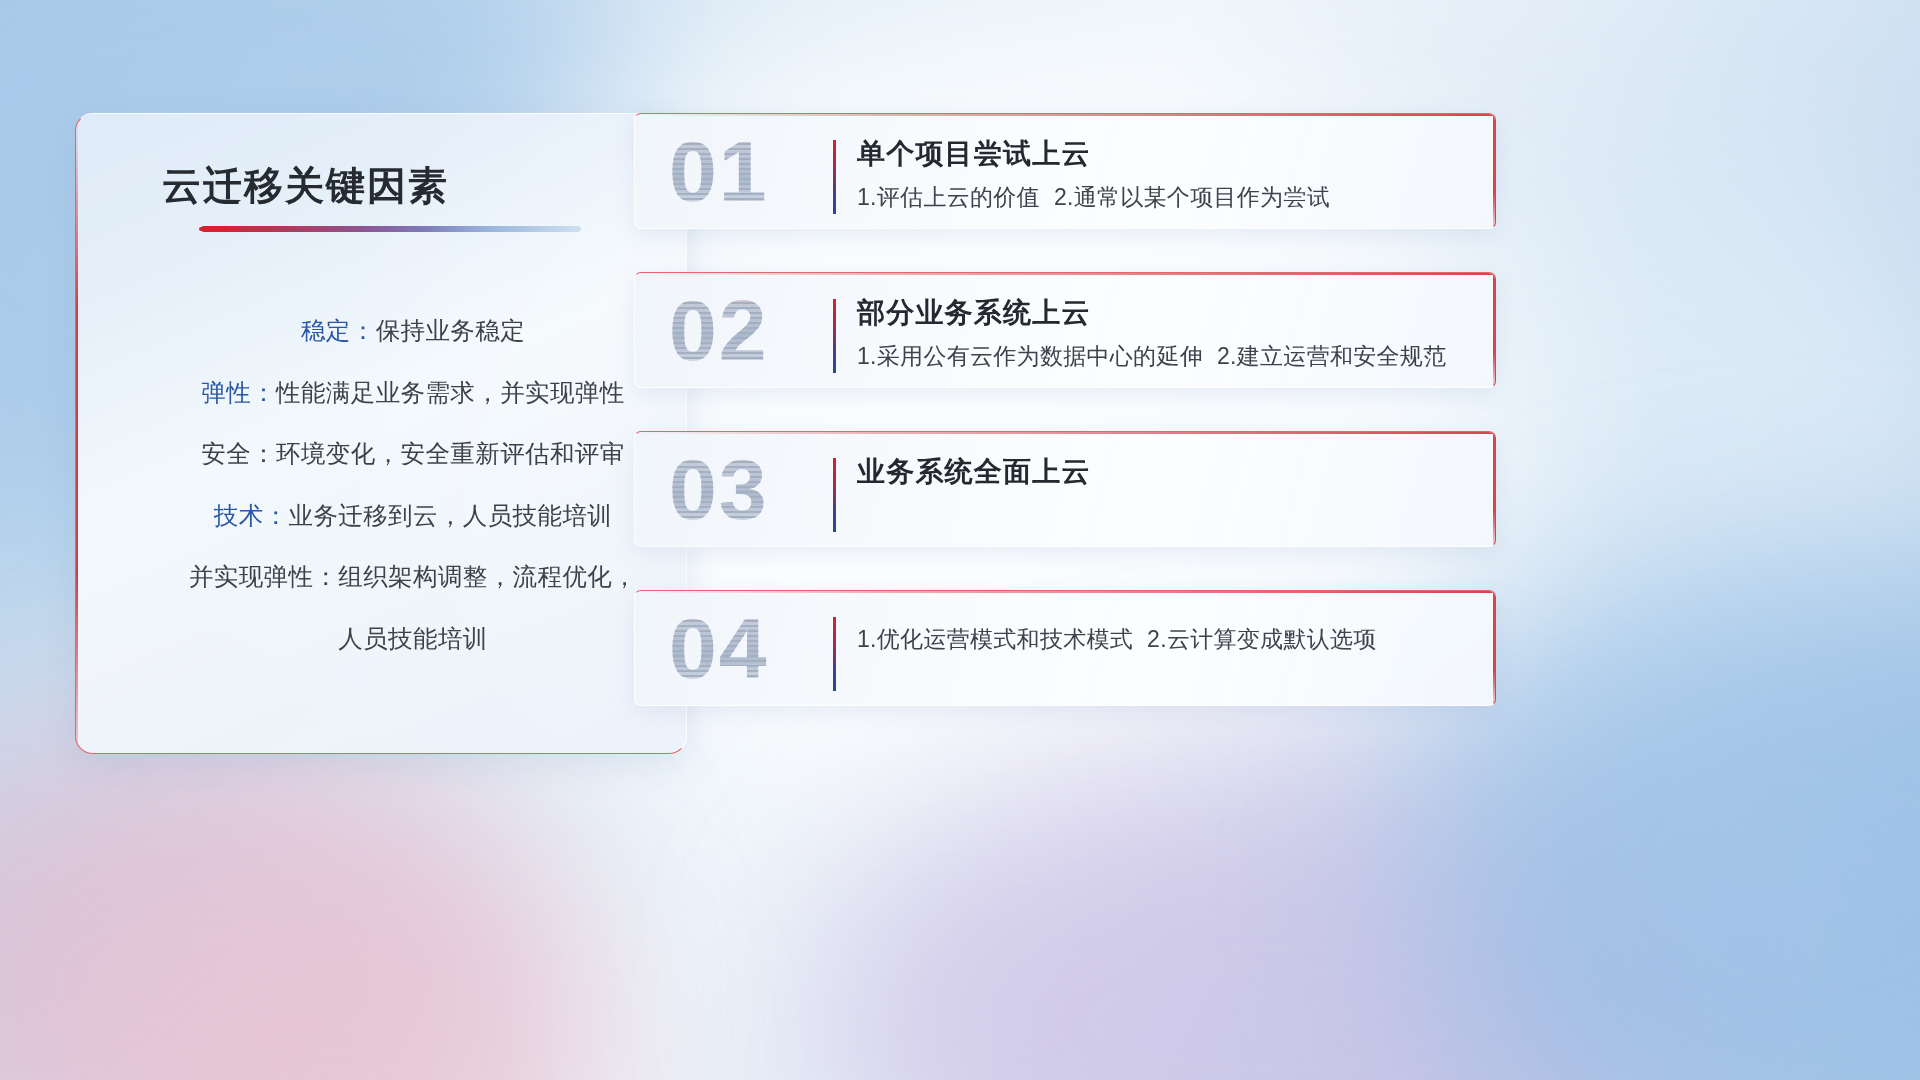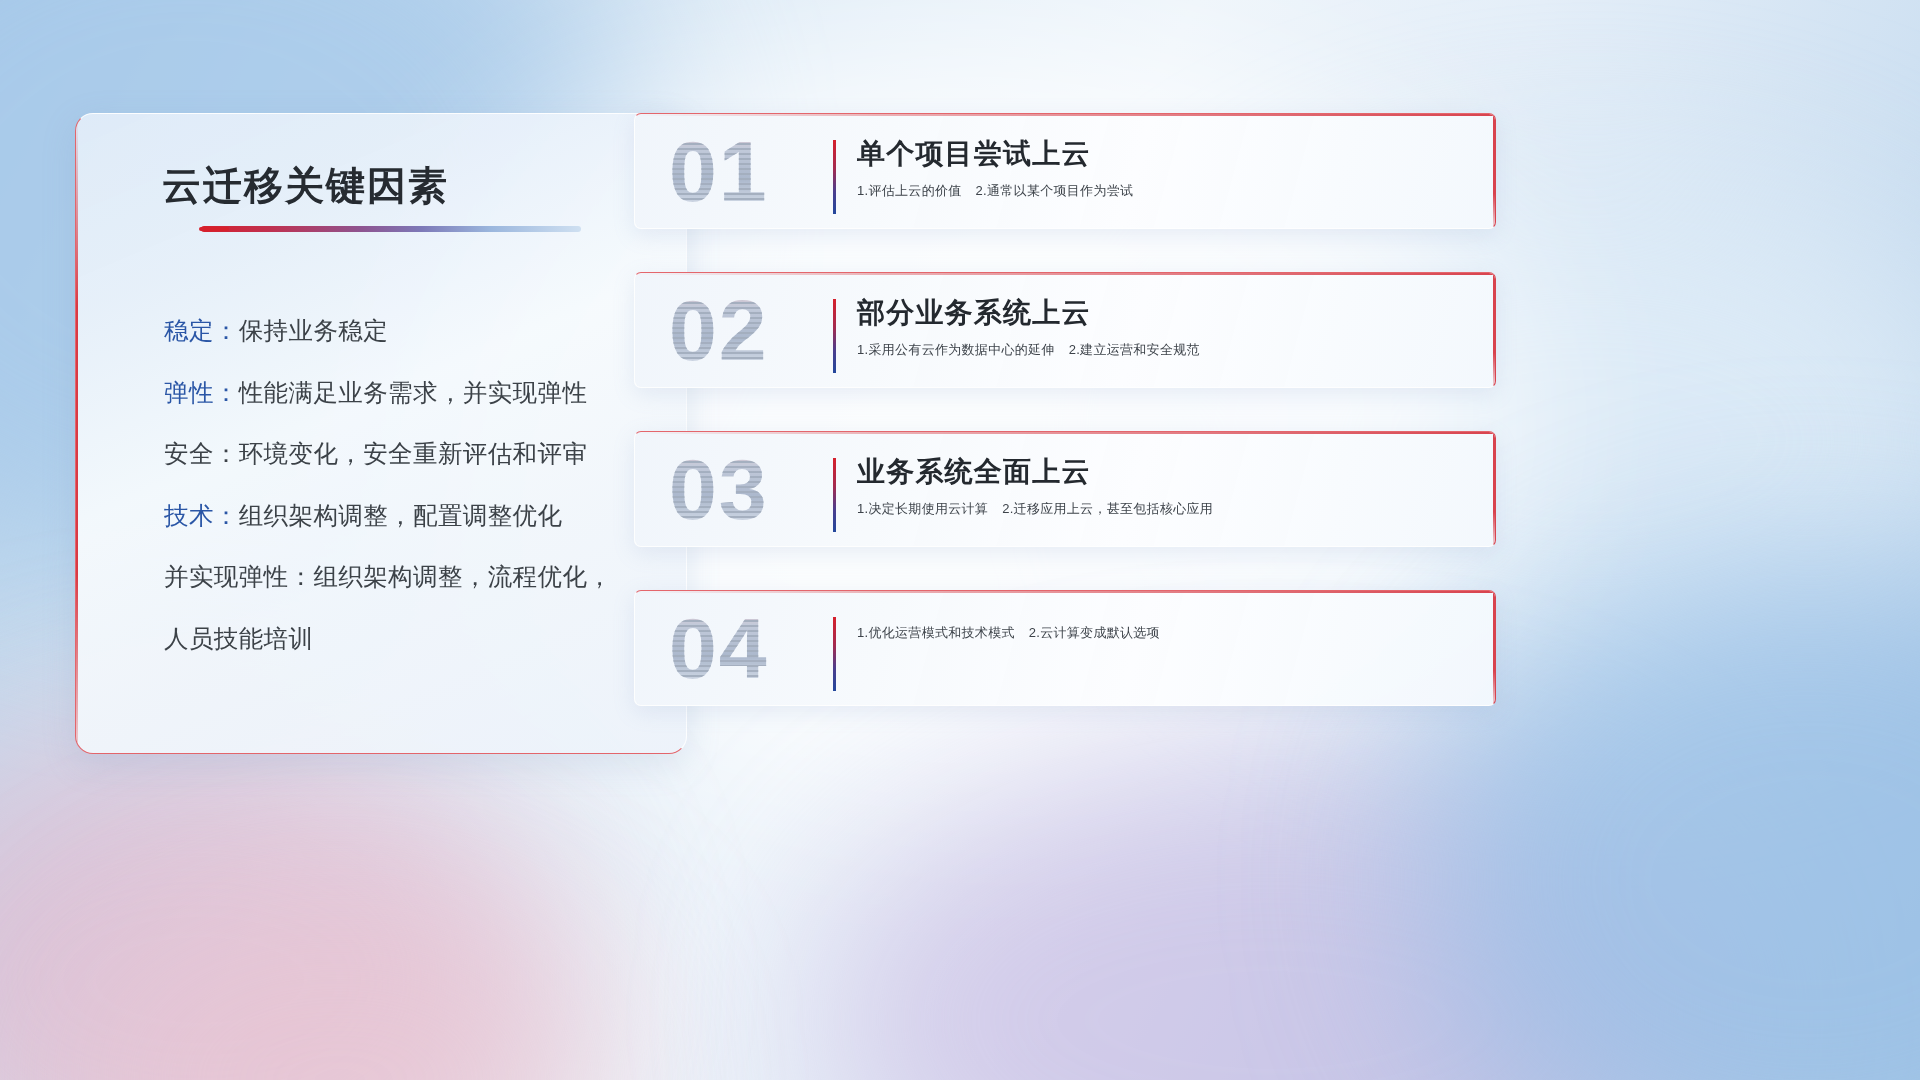--- a/index.html
+++ b/index.html
@@ -91,21 +91,21 @@
   .title-rule {
     position:absolute; left:125px; top:112px;
     width:380px; height:6px; border-radius:3px;
     background:linear-gradient(90deg,#d6202c 0%, #c0304f 18%, #8e5490 42%, #7d79b8 58%, #9ab6dd 76%, #cfe0f1 100%);
   }
   .title-rule::before{
     content:""; position:absolute; left:-2px; top:1px;
     width:30px; height:4px; border-radius:2px; background:#d6202c;
   }
 
-  .panel-list { position:absolute; left:88px; top:205px; right:24px; }
+  .panel-list { position:absolute; left:88px; top:205px; right:24px;text-align:center; }
   .panel-row {
     font-size:24.5px; line-height:1.0; color:#3c4248;
     margin-bottom:37px; white-space:nowrap; letter-spacing:.4px;
   }
   .panel-row:last-child { margin-bottom:0; }
   .row-label { font-weight:400; }
   .row-label.accent { color:#2a56a6; }
   .row-label.plain  { color:#3c4248; }
   .row-text { color:#3c4248; }
 
@@ -168,21 +168,21 @@
     background:linear-gradient(180deg,#d6202c 0%, #a52a4e 38%, #4a3e8e 70%, #23479c 100%);
   }
 
   .card-body { position:absolute; left:222px; top:22px; right:22px; }
   .card-title {
     font-size:28px; font-weight:700; color:#24292f;
     letter-spacing:1.2px; line-height:1.25; white-space:nowrap;
   }
   .card-desc {
     margin-top:12px;
-    font-size:13px; color:#3d434a; letter-spacing:.3px;
+    font-size:23px; color:#3d434a; letter-spacing:.3px;
     line-height:1.3; white-space:nowrap;
   }
   .card-desc .gap { display:inline-block; width:14px; }
 </style>
 </head>
 <body>
 
 <div id="bg">
   <div class="bg-base"></div>
   <div class="bg-blob blob-a"></div>
@@ -208,21 +208,21 @@
 
       <div class="panel-row">
         <span class="row-label accent">弹性：</span><span class="row-text">性能满足业务需求，并实现弹性</span>
       </div>
 
       <div class="panel-row">
         <span class="row-label plain">安全：</span><span class="row-text">环境变化，安全重新评估和评审</span>
       </div>
 
       <div class="panel-row">
-        <span class="row-label accent">技术：</span><span class="row-text">组织架构调整，配置调整优化</span>
+        <span class="row-label accent">技术：</span><span class="row-text">业务迁移到云，人员技能培训</span>
       </div>
 
       <div class="panel-row">
         <span class="row-label plain">并实现弹性：</span><span class="row-text">组织架构调整，流程优化，</span>
       </div>
 
       <div class="panel-row">
         <span class="row-label plain"></span><span class="row-text">人员技能培训</span>
       </div>
 
@@ -251,23 +251,20 @@
           <span>1.采用公有云作为数据中心的延伸</span><span class="gap"></span><span>2.建立运营和安全规范</span>
         </div>
       </div>
     </div>
 
     <div class="card">
       <div class="card-num">03</div>
       <div class="card-divider"></div>
       <div class="card-body">
         <div class="card-title">业务系统全面上云</div>
-        <div class="card-desc">
-          <span>1.决定长期使用云计算</span><span class="gap"></span><span>2.迁移应用上云，甚至包括核心应用</span>
-        </div>
       </div>
     </div>
 
     <div class="card">
       <div class="card-num">04</div>
       <div class="card-divider"></div>
       <div class="card-body">
         <div class="card-desc">
           <span>1.优化运营模式和技术模式</span><span class="gap"></span><span>2.云计算变成默认选项</span>
         </div>

